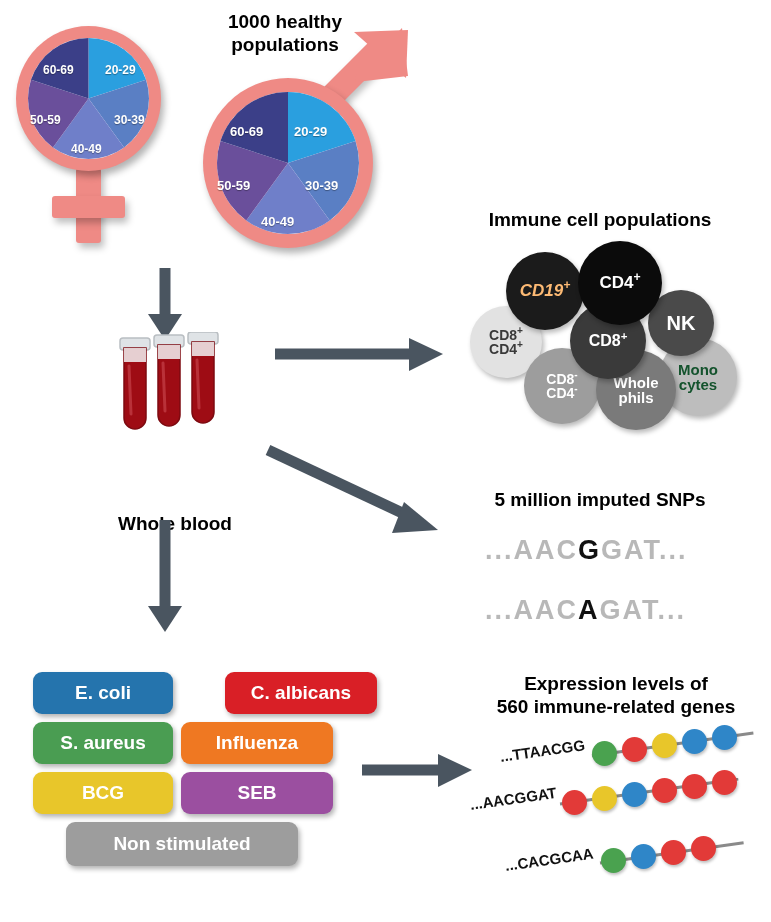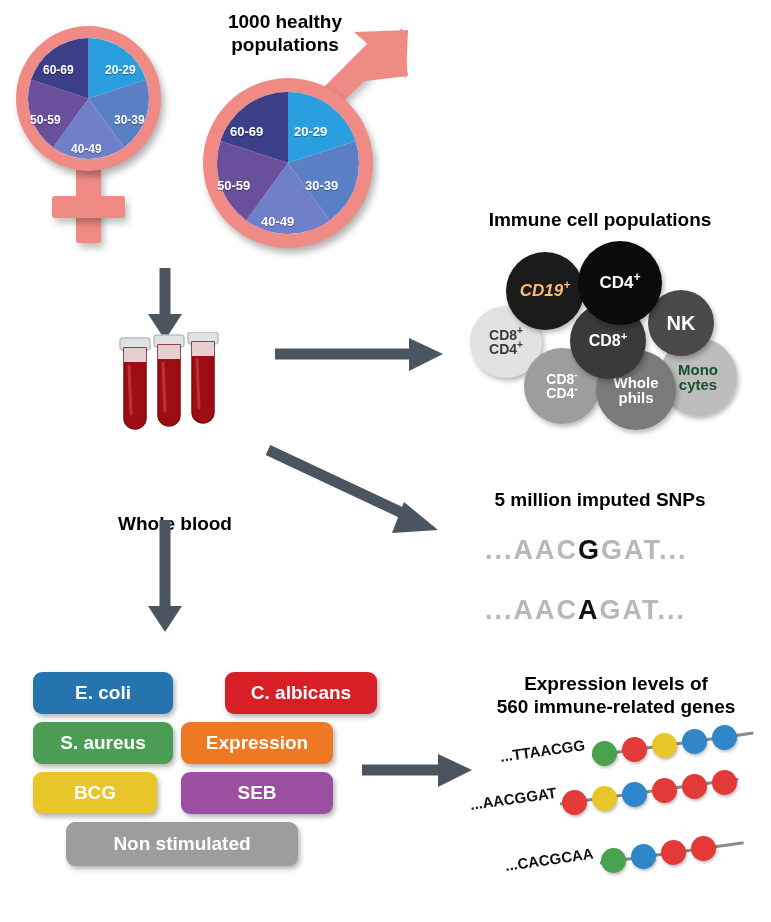--- a/index.html
+++ b/index.html
@@ -227,23 +227,23 @@
   <div class="stimbox" style="left:33px;top:672px;width:140px;height:42px;background:#2574ad;">
     <span>E. coli</span>
   </div>
   <div class="stimbox" style="left:181px;top:672px;width:152px;height:42px;background:#d91f26;margin-left:44px;">
     <span>C. albicans</span>
   </div>
   <div class="stimbox" style="left:33px;top:722px;width:140px;height:42px;background:#4a9d52;">
     <span>S. aureus</span>
   </div>
   <div class="stimbox" style="left:181px;top:722px;width:152px;height:42px;background:#ef7822;">
-    <span>Expression</span>
-  </div>
-  <div class="stimbox" style="left:33px;top:772px;width:124px;height:42px;background:#e8c62a;">
+    <span>Influenza</span>
+  </div>
+  <div class="stimbox" style="left:33px;top:772px;width:140px;height:42px;background:#e8c62a;">
     <span>BCG</span>
   </div>
   <div class="stimbox" style="left:181px;top:772px;width:152px;height:42px;background:#9b4fa0;">
     <span>SEB</span>
   </div>
   <div class="stimbox" style="left:66px;top:822px;width:232px;height:44px;background:#9d9d9d;">
     <span>Non stimulated</span>
   </div>
 
   <svg class="arrowsvg" style="left:362px;top:748px;" width="120" height="50">

